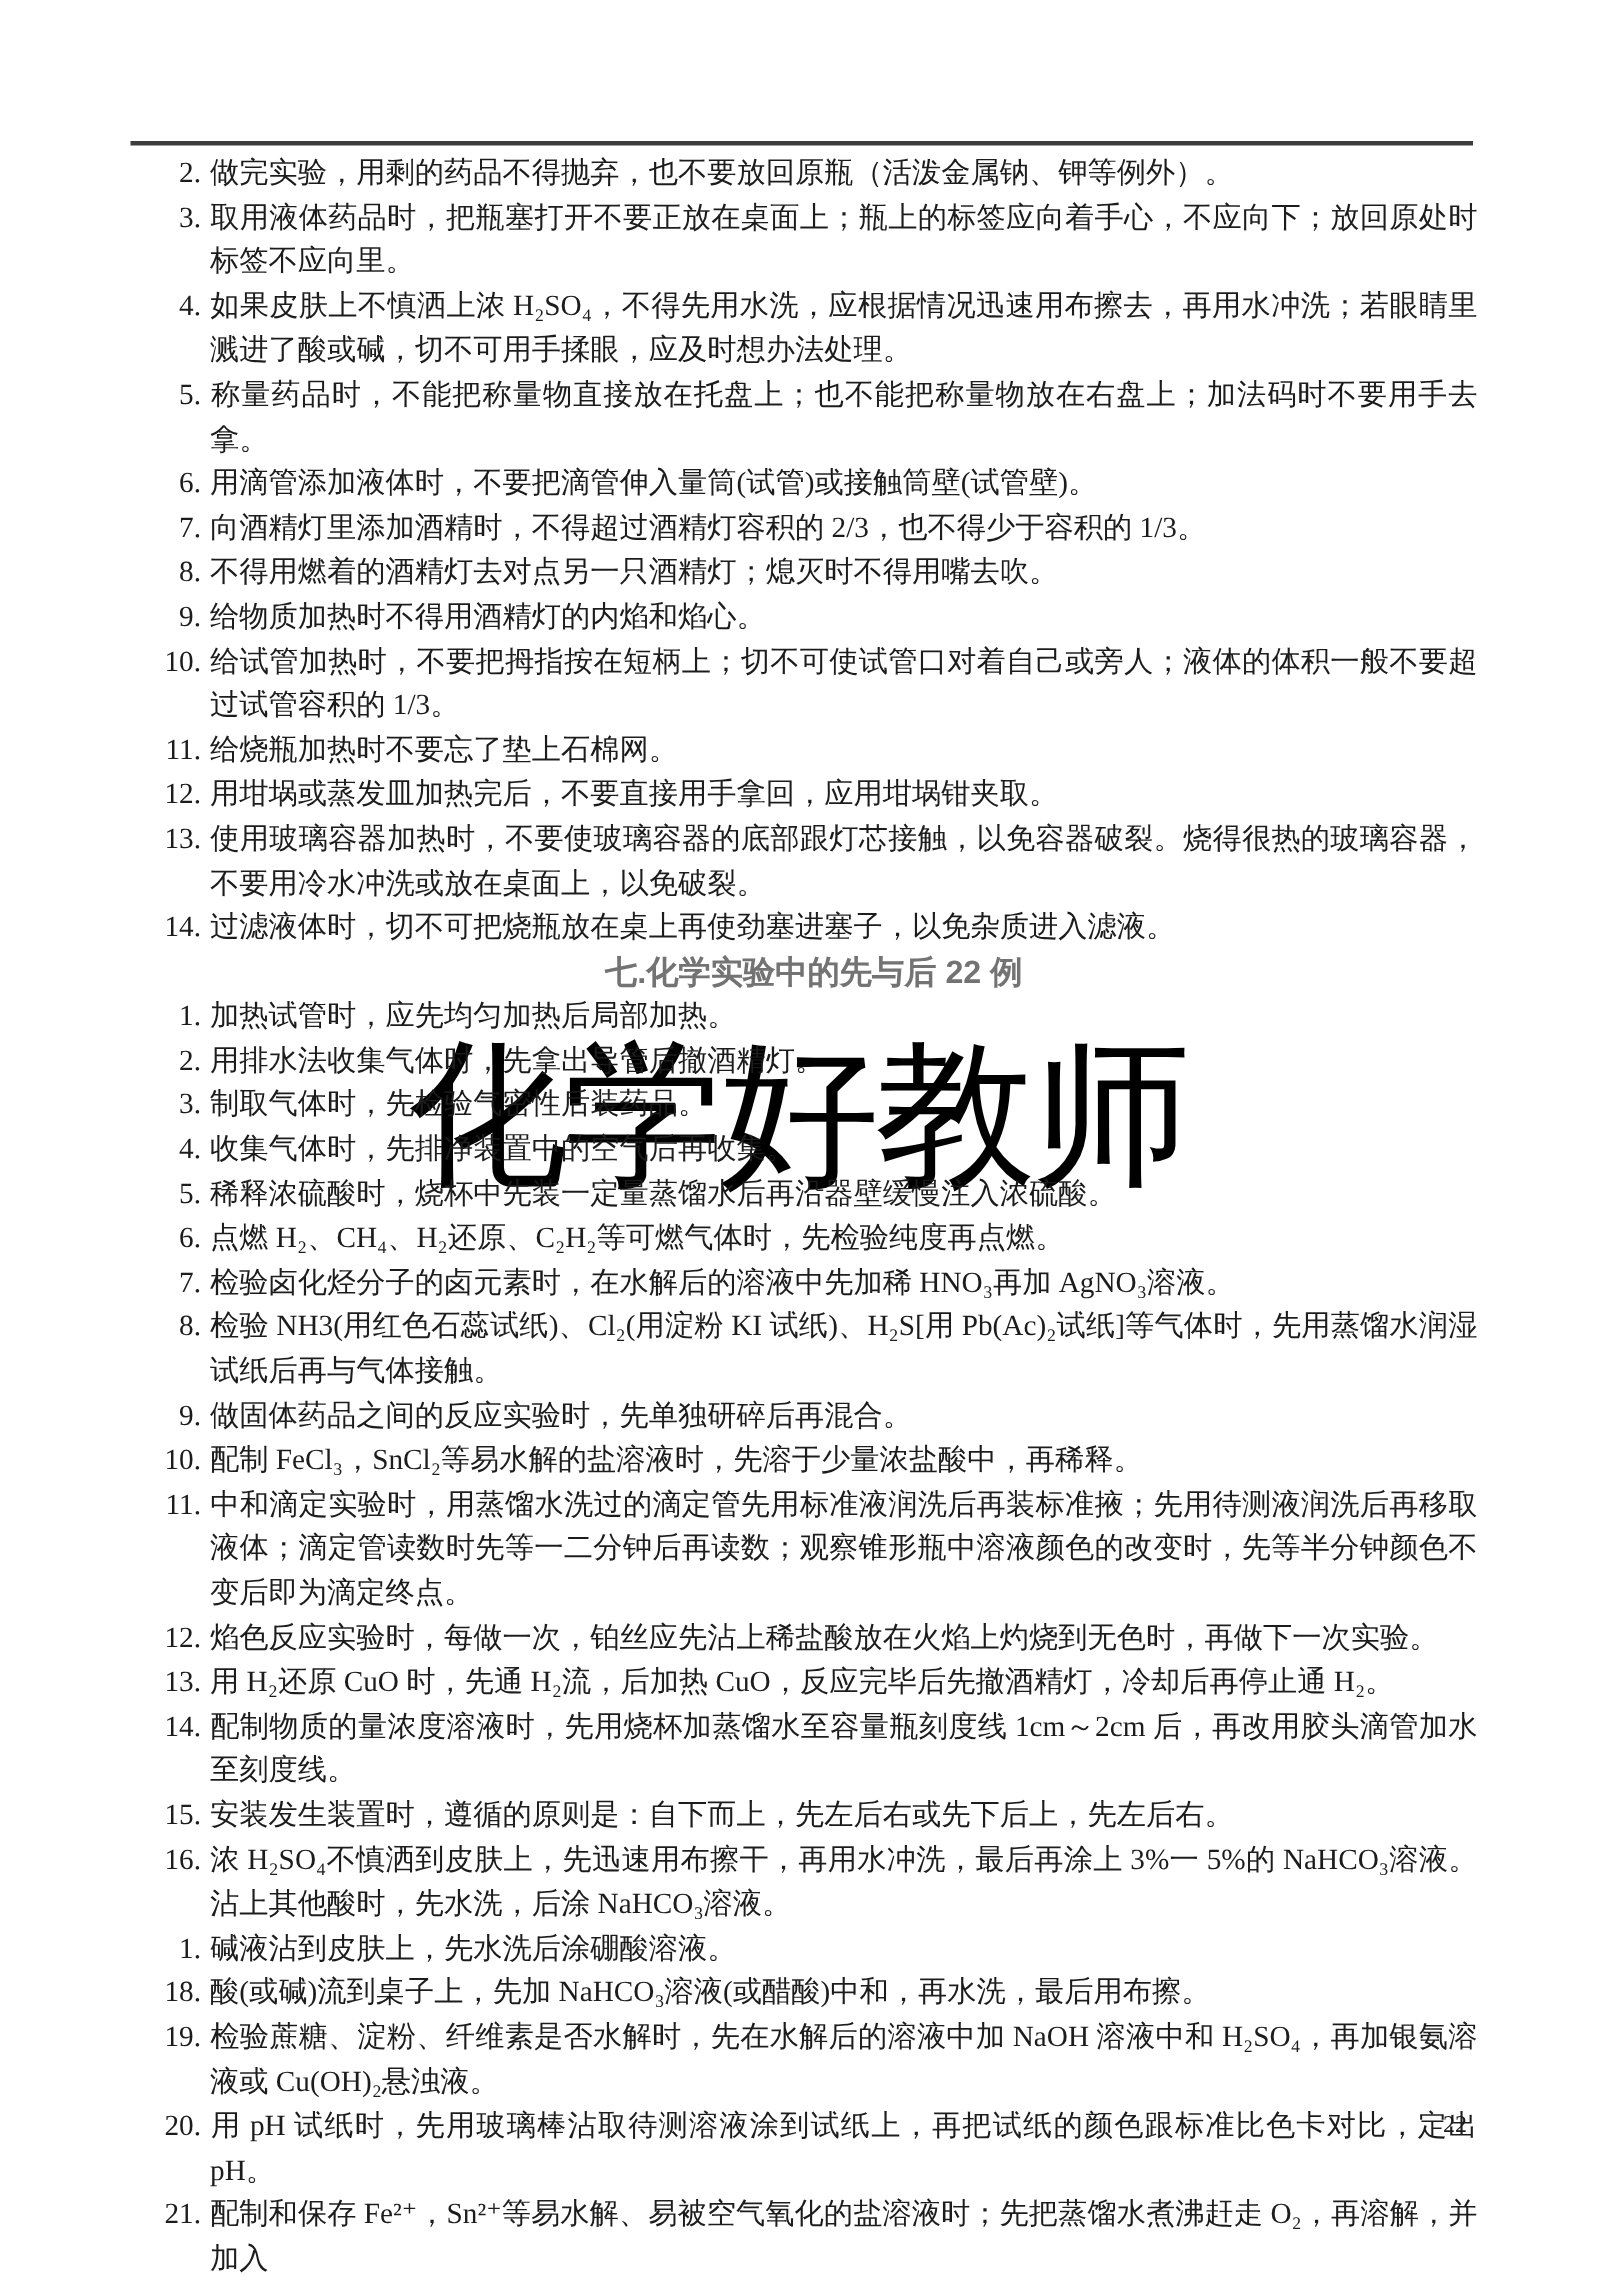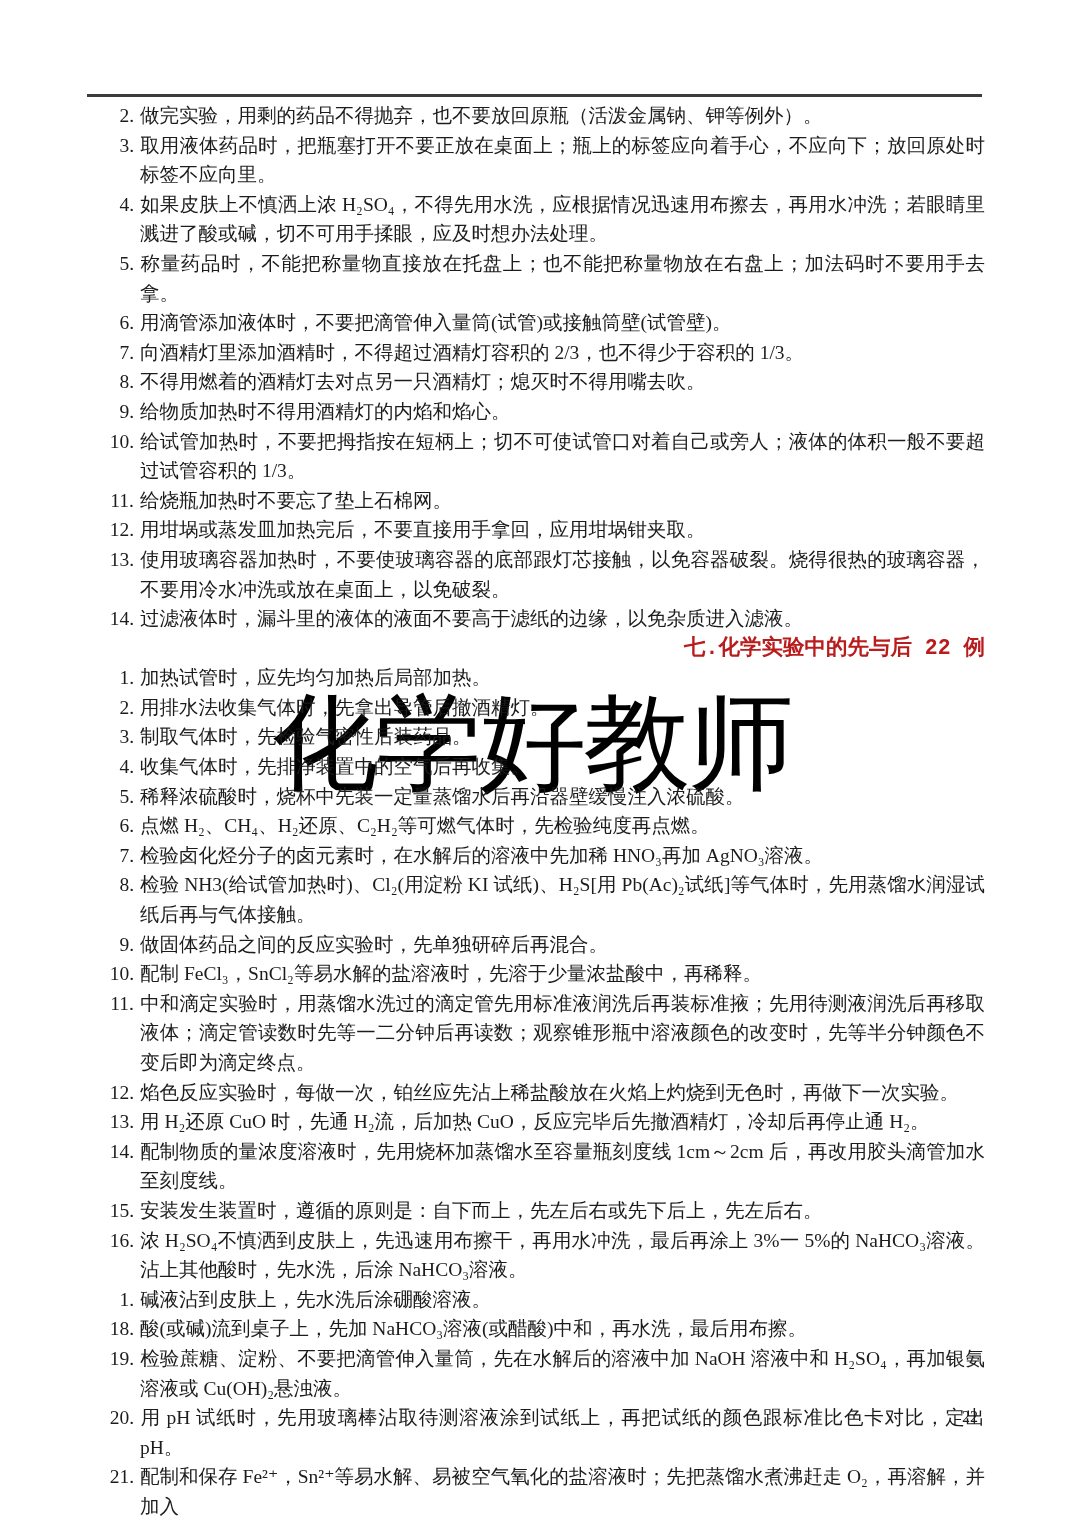--- a/index.html
+++ b/index.html
@@ -35,25 +35,25 @@
   .item .num {
     display: inline-block;
     width: 46px;
     margin-left: -52px;
     margin-right: 6px;
     text-align: right;
     white-space: pre;
   }
   .heading {
     padding-left: 12px;
-    color: #b91c1c;
+    color: #737373;
     font-weight: bold;
     font-size: 21.5px;
-    font-family: Liberation Mono, monospace;
-    text-align: right;
+    font-family: Liberation Sans, sans-serif;
+    text-align: center;
   }
   .wm-center {
     position: absolute;
     left: 272px;
     top: 672px;
     z-index: 1;
     font-size: 106px;
     letter-spacing: -2px;
     color: #000000;
     white-space: nowrap;
@@ -112,21 +112,21 @@
         <div class="item"><span class="num">9.</span><span class="txt">给物质加热时不得用酒精灯的内焰和焰心。</span></div>
 
         <div class="item"><span class="num">10.</span><span class="txt">给试管加热时，不要把拇指按在短柄上；切不可使试管口对着自己或旁人；液体的体积一般不要超过试管容积的 1/3。</span></div>
 
         <div class="item"><span class="num">11.</span><span class="txt">给烧瓶加热时不要忘了垫上石棉网。</span></div>
 
         <div class="item"><span class="num">12.</span><span class="txt">用坩埚或蒸发皿加热完后，不要直接用手拿回，应用坩埚钳夹取。</span></div>
 
         <div class="item"><span class="num">13.</span><span class="txt">使用玻璃容器加热时，不要使玻璃容器的底部跟灯芯接触，以免容器破裂。烧得很热的玻璃容器，不要用冷水冲洗或放在桌面上，以免破裂。</span></div>
 
-        <div class="item"><span class="num">14.</span><span class="txt">过滤液体时，漏斗里的液体的液面不要高于滤纸的边缘，以免杂质进入滤液。</span></div>
+        <div class="item"><span class="num">14.</span><span class="txt">过滤液体时，切不可把烧瓶放在桌上再使劲塞进塞子，以免杂质进入滤液。</span></div>
 
       </div>
 
     <div class="heading">七.化学实验中的先与后 22 例</div>
 
     <div>
 
         <div class="item"><span class="num">1.</span><span class="txt">加热试管时，应先均匀加热后局部加热。</span></div>
 
         <div class="item"><span class="num">2.</span><span class="txt">用排水法收集气体时，先拿出导管后撤酒精灯。</span></div>
@@ -134,21 +134,21 @@
         <div class="item"><span class="num">3.</span><span class="txt">制取气体时，先检验气密性后装药品。</span></div>
 
         <div class="item"><span class="num">4.</span><span class="txt">收集气体时，先排净装置中的空气后再收集。</span></div>
 
         <div class="item"><span class="num">5.</span><span class="txt">稀释浓硫酸时，烧杯中先装一定量蒸馏水后再沿器壁缓慢注入浓硫酸。</span></div>
 
         <div class="item"><span class="num">6.</span><span class="txt">点燃 H₂、CH₄、H₂还原、C₂H₂等可燃气体时，先检验纯度再点燃。</span></div>
 
         <div class="item"><span class="num">7.</span><span class="txt">检验卤化烃分子的卤元素时，在水解后的溶液中先加稀 HNO₃再加 AgNO₃溶液。</span></div>
 
-        <div class="item"><span class="num">8.</span><span class="txt">检验 NH3(给试管加热时)、Cl₂(用淀粉 KI 试纸)、H₂S[用 Pb(Ac)₂试纸]等气体时，先用蒸馏水润湿试纸后再与气体接触。</span></div>
+        <div class="item"><span class="num">8.</span><span class="txt">检验 NH3(用红色石蕊试纸)、Cl₂(用淀粉 KI 试纸)、H₂S[用 Pb(Ac)₂试纸]等气体时，先用蒸馏水润湿试纸后再与气体接触。</span></div>
 
         <div class="item"><span class="num">9.</span><span class="txt">做固体药品之间的反应实验时，先单独研碎后再混合。</span></div>
 
         <div class="item"><span class="num">10.</span><span class="txt">配制 FeCl₃，SnCl₂等易水解的盐溶液时，先溶于少量浓盐酸中，再稀释。</span></div>
 
         <div class="item"><span class="num">11.</span><span class="txt">中和滴定实验时，用蒸馏水洗过的滴定管先用标准液润洗后再装标准掖；先用待测液润洗后再移取液体；滴定管读数时先等一二分钟后再读数；观察锥形瓶中溶液颜色的改变时，先等半分钟颜色不变后即为滴定终点。</span></div>
 
         <div class="item"><span class="num">12.</span><span class="txt">焰色反应实验时，每做一次，铂丝应先沾上稀盐酸放在火焰上灼烧到无色时，再做下一次实验。</span></div>
 
         <div class="item"><span class="num">13.</span><span class="txt">用 H₂还原 CuO 时，先通 H₂流，后加热 CuO，反应完毕后先撤酒精灯，冷却后再停止通 H₂。</span></div>
@@ -156,21 +156,21 @@
         <div class="item"><span class="num">14.</span><span class="txt">配制物质的量浓度溶液时，先用烧杯加蒸馏水至容量瓶刻度线 1cm～2cm 后，再改用胶头滴管加水至刻度线。</span></div>
 
         <div class="item"><span class="num">15.</span><span class="txt">安装发生装置时，遵循的原则是：自下而上，先左后右或先下后上，先左后右。</span></div>
 
         <div class="item"><span class="num">16.</span><span class="txt">浓 H₂SO₄不慎洒到皮肤上，先迅速用布擦干，再用水冲洗，最后再涂上 3%一 5%的 NaHCO₃溶液。沾上其他酸时，先水洗，后涂 NaHCO₃溶液。</span></div>
 
         <div class="item"><span class="num">1.</span><span class="txt">碱液沾到皮肤上，先水洗后涂硼酸溶液。</span></div>
 
         <div class="item"><span class="num">18.</span><span class="txt">酸(或碱)流到桌子上，先加 NaHCO₃溶液(或醋酸)中和，再水洗，最后用布擦。</span></div>
 
-        <div class="item"><span class="num">19.</span><span class="txt">检验蔗糖、淀粉、不要把滴管伸入量筒，先在水解后的溶液中加 NaOH 溶液中和 H₂SO₄，再加银氨溶液或 Cu(OH)₂悬浊液。</span></div>
+        <div class="item"><span class="num">19.</span><span class="txt">检验蔗糖、淀粉、纤维素是否水解时，先在水解后的溶液中加 NaOH 溶液中和 H₂SO₄，再加银氨溶液或 Cu(OH)₂悬浊液。</span></div>
 
         <div class="item"><span class="num">20.</span><span class="txt">用 pH 试纸时，先用玻璃棒沾取待测溶液涂到试纸上，再把试纸的颜色跟标准比色卡对比，定出 pH。</span></div>
 
         <div class="item"><span class="num">21.</span><span class="txt">配制和保存 Fe²⁺，Sn²⁺等易水解、易被空气氧化的盐溶液时；先把蒸馏水煮沸赶走 O₂，再溶解，并加入</span></div>
       </div>
 
   </div>
 
   <div class="page-num">22</div>
 

